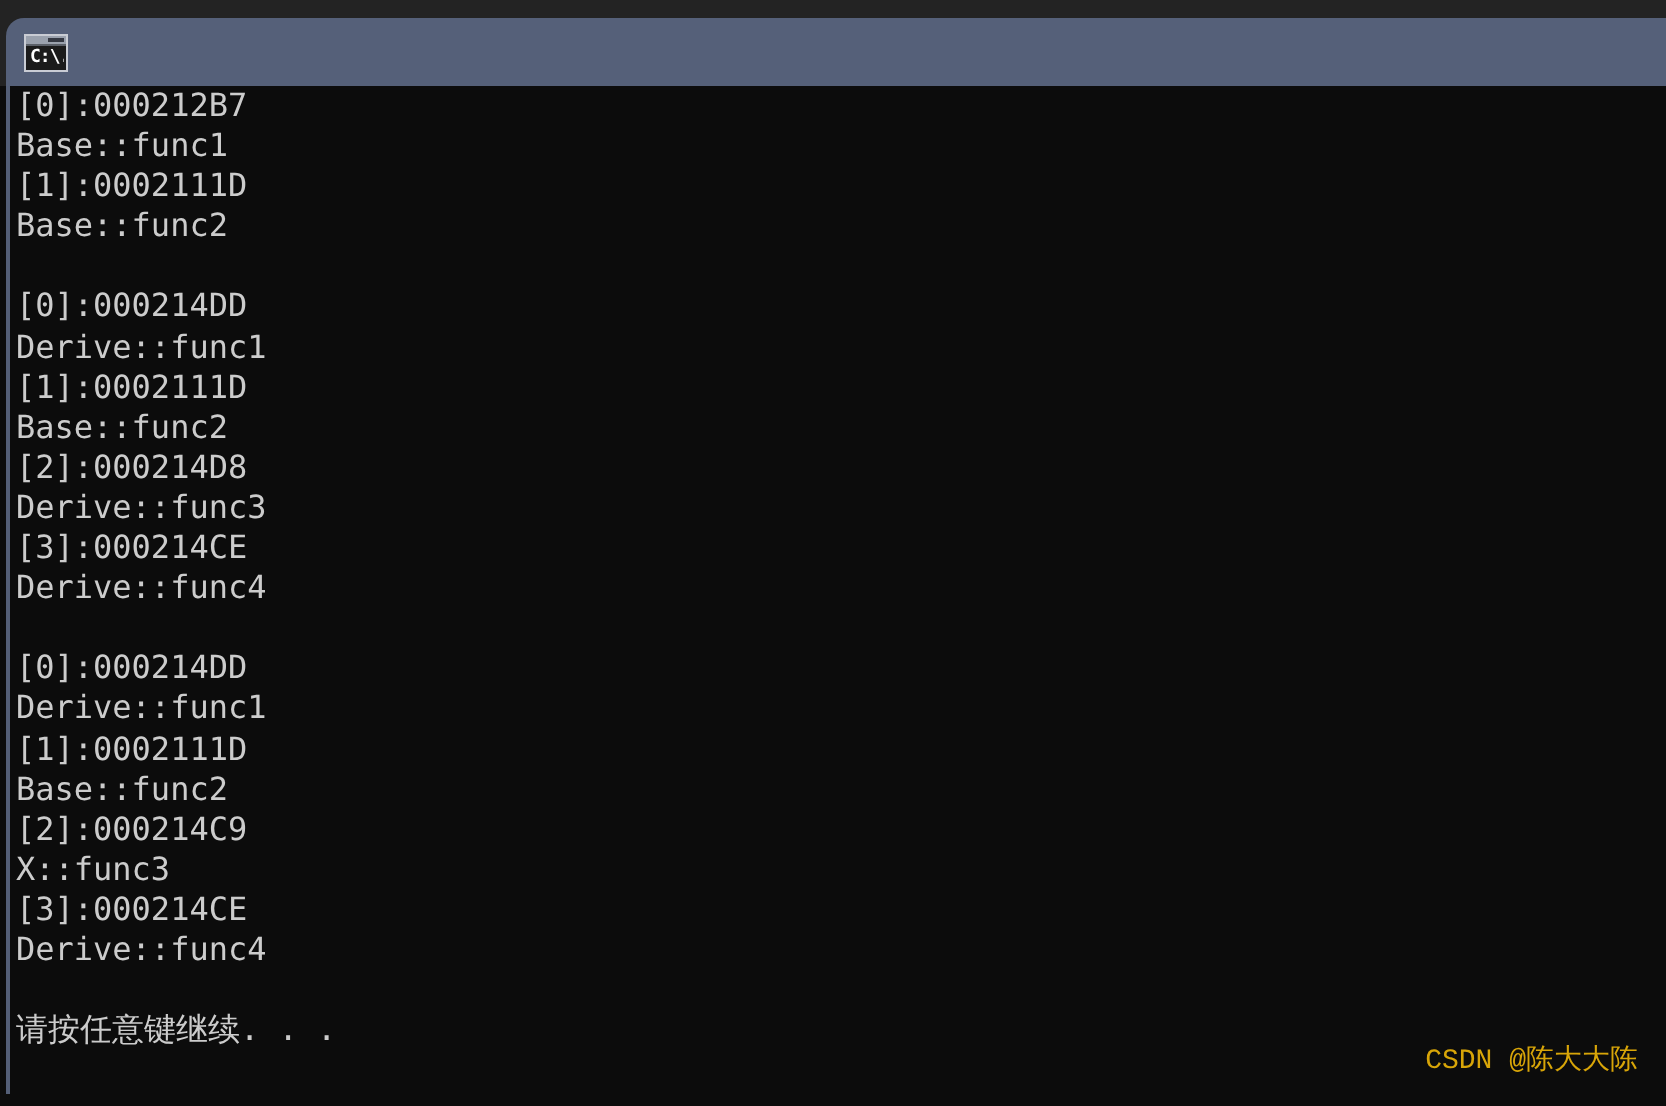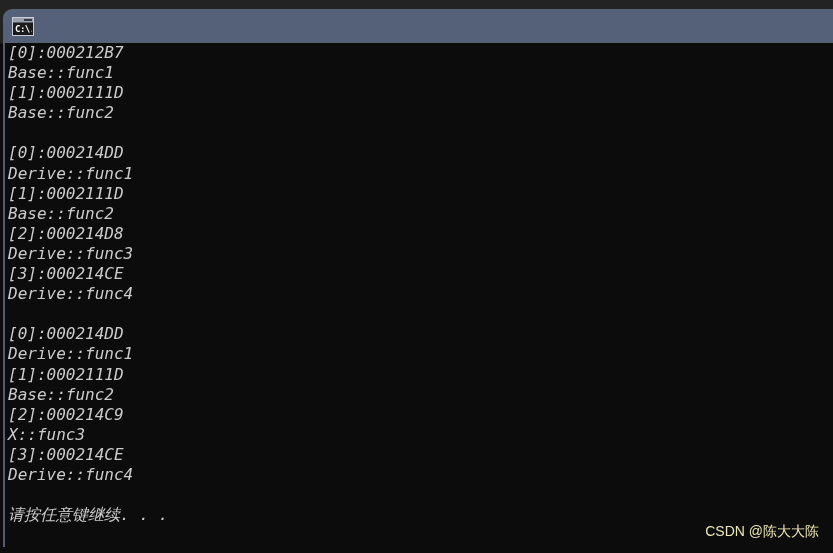--- a/index.html
+++ b/index.html
@@ -120,37 +120,36 @@
     top: 0px;
     right: 0;
     margin: 0;
     padding: 0;
     color: #cccccc;
     font-family: "DejaVu Sans Mono", monospace;
     font-size: 16px;
     line-height: 20.1px;
     white-space: pre;
     letter-spacing: 0px;
-    font-style: italic;
   }
   .console-line {
     height: 20.1px;
     white-space: pre;
   }
   .console-line.blank {
     height: 20.1px;
   }
 
   
   .watermark {
     position: absolute;
     right: 14px;
     bottom: 13px;
-    color: #fef9c3;
-    font-family: Liberation Sans, sans-serif;
+    color: #eab308;
+    font-family: Liberation Mono, monospace;
     font-size: 14px;
     line-height: 18px;
     white-space: nowrap;
     opacity: 0.92;
   }
 </style>
 </head>
 <body>
 
 <div id="app">

